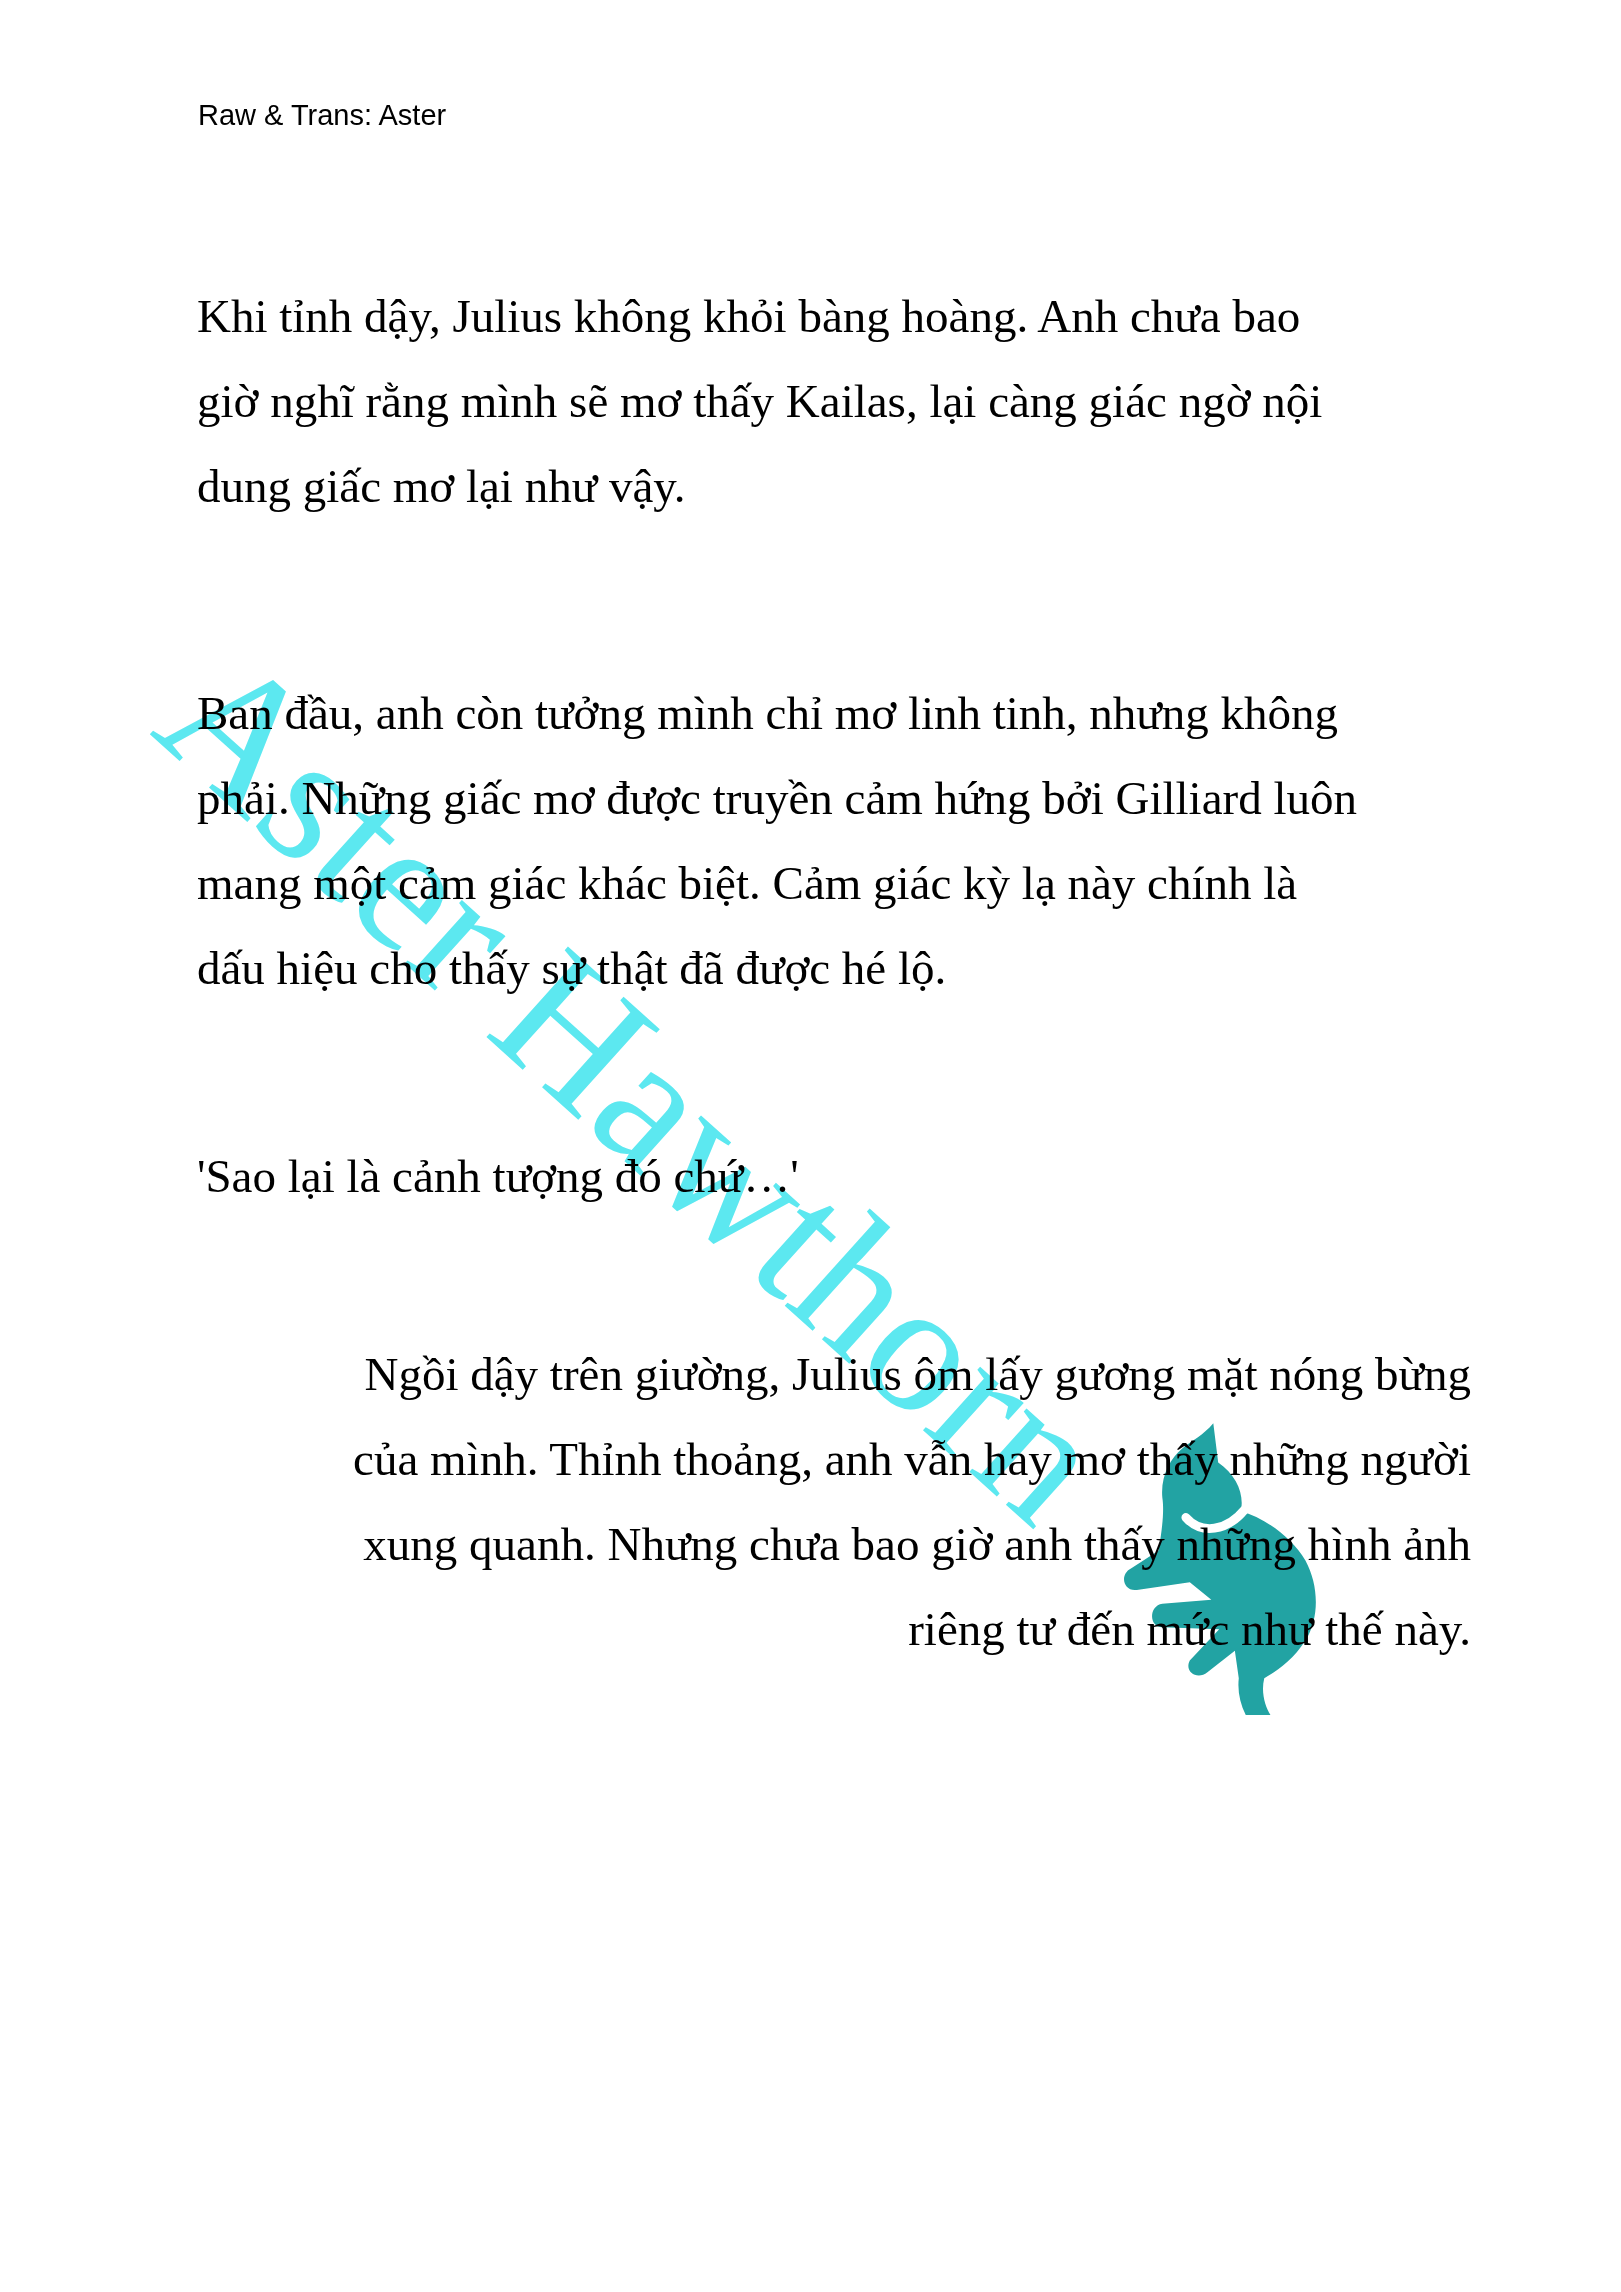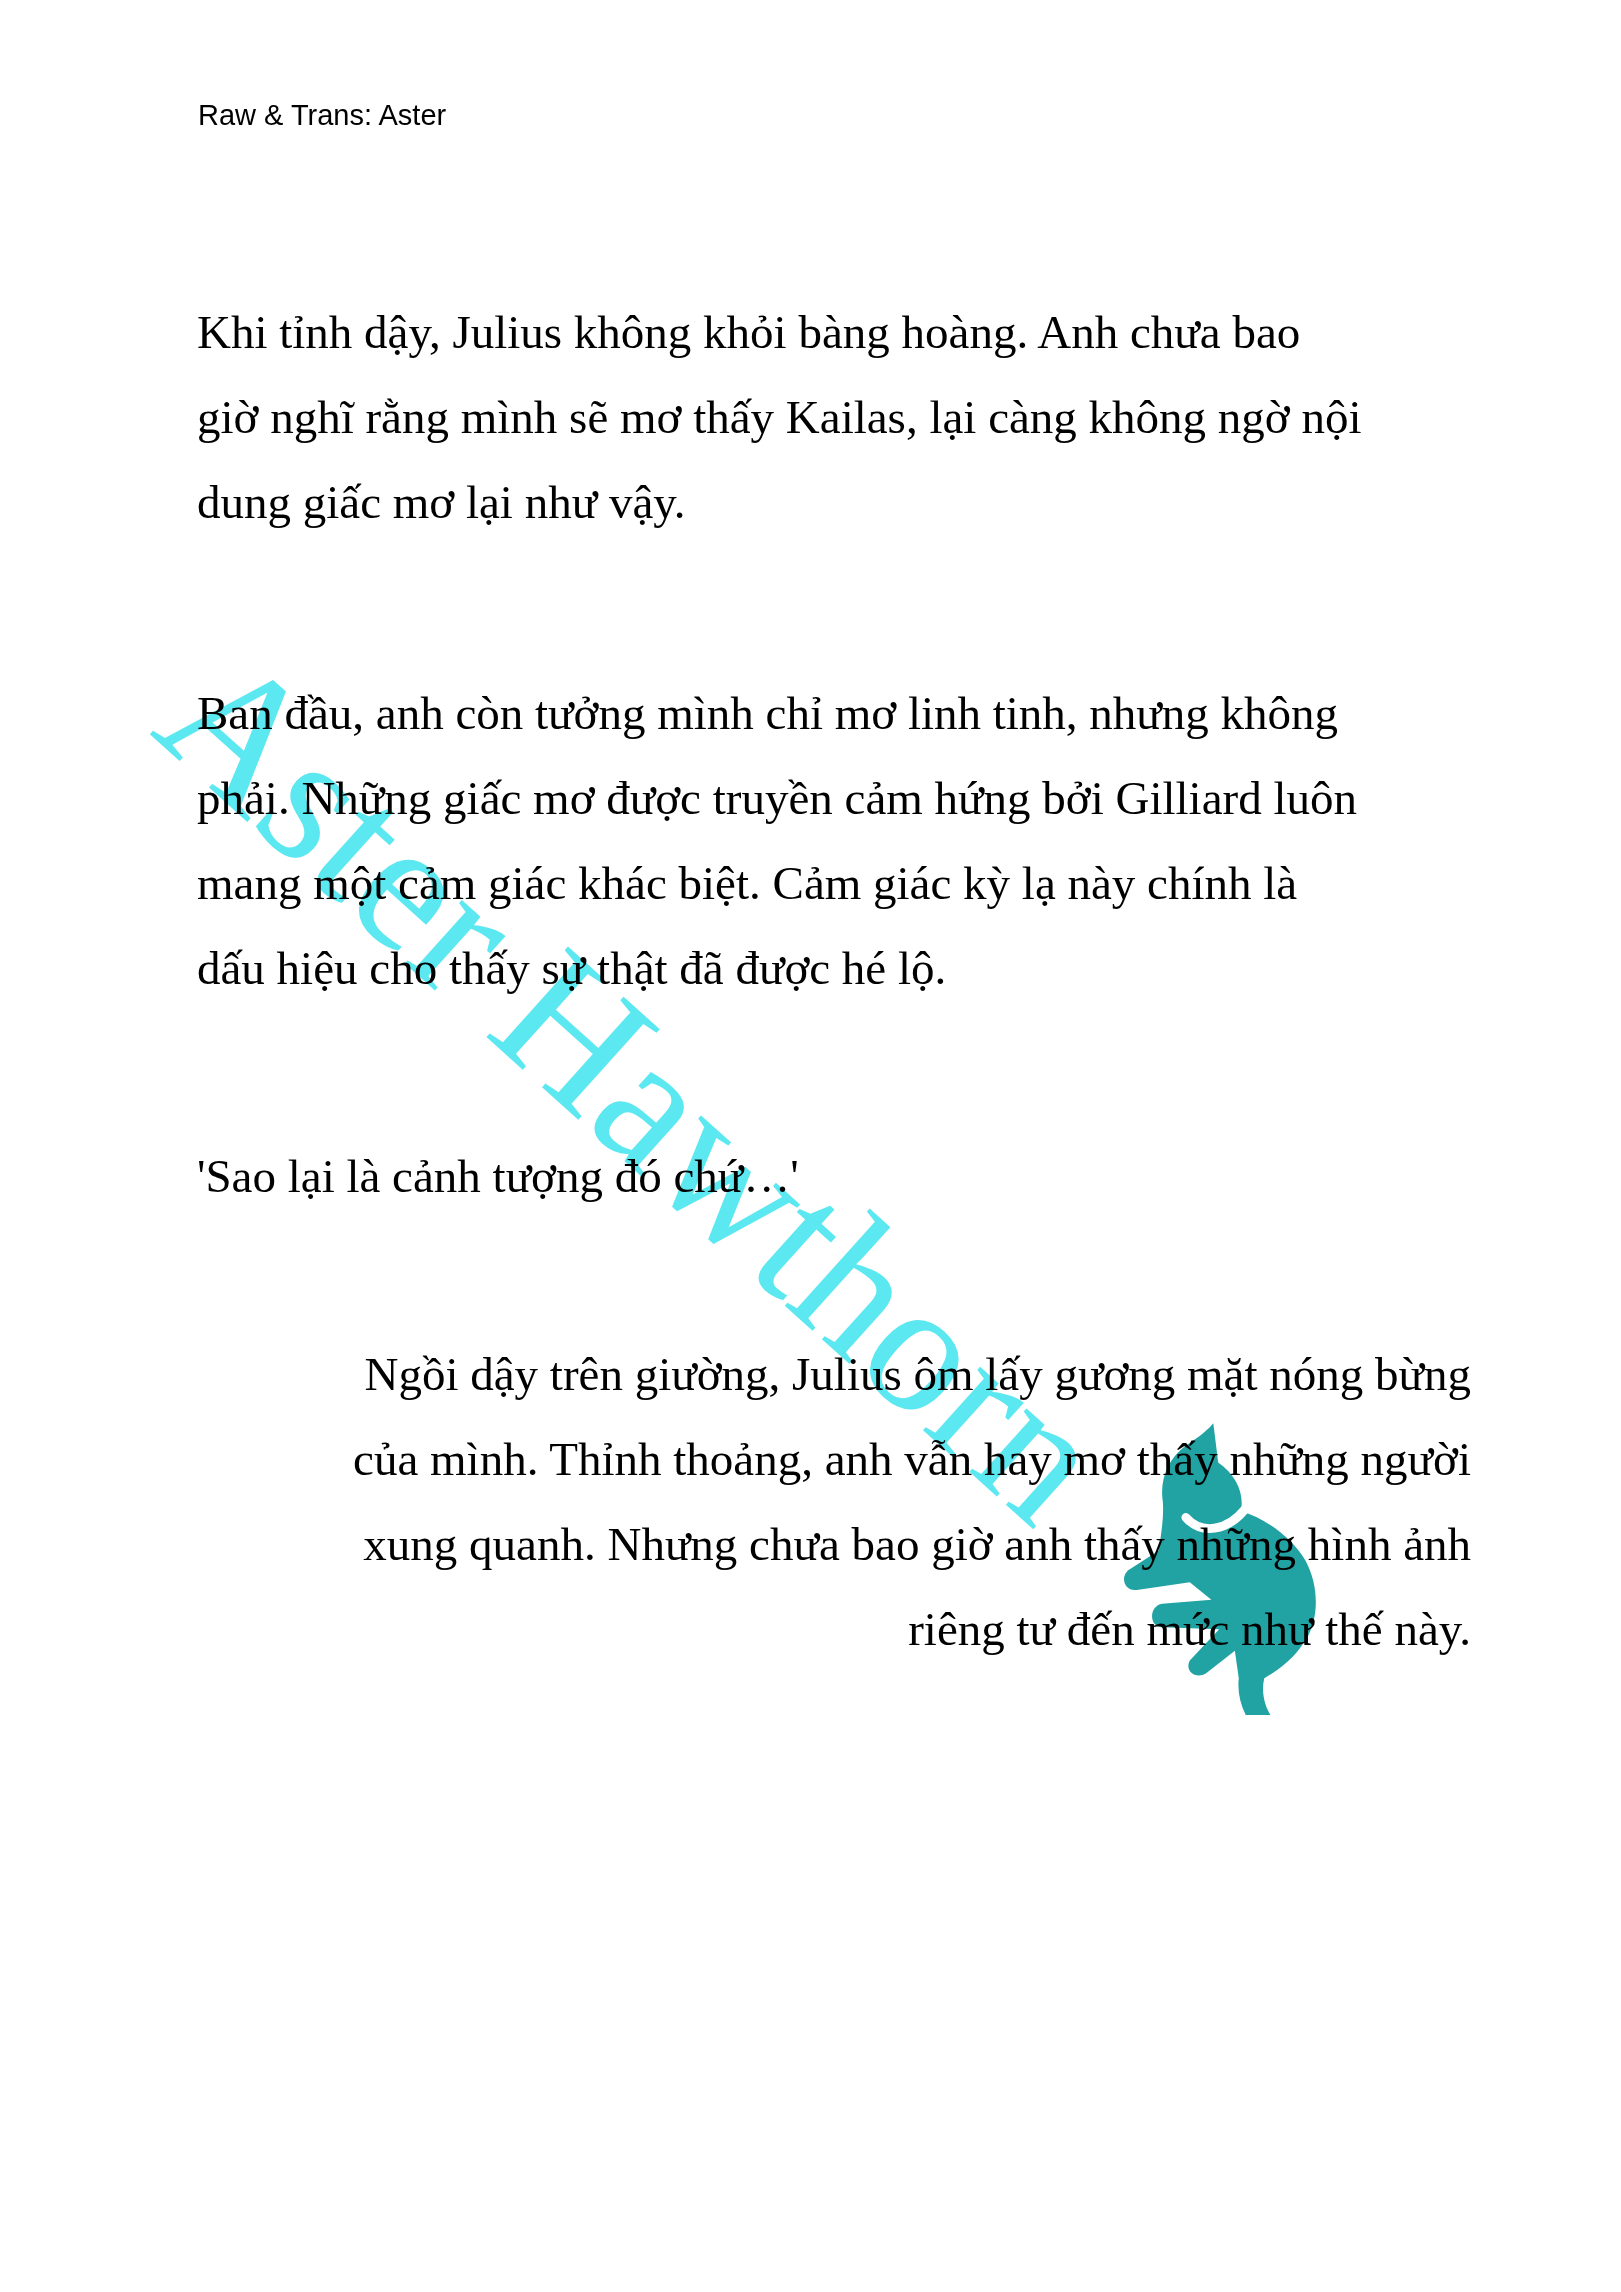--- a/index.html
+++ b/index.html
@@ -103,23 +103,23 @@
         C 1146 1624, 1142 1606, 1154 1600
         L 1182 1582
         C 1186 1560, 1188 1540, 1186 1528
         C 1184 1506, 1194 1488, 1206 1478
         C 1216 1470, 1228 1464, 1238 1452 Z"></path>
     </g>
 
     <path d="M 1210 1548 C 1226 1566, 1252 1562, 1270 1540" fill="none" stroke="#ffffff" stroke-width="9" stroke-linecap="round"></path>
   </svg>
 
-  <div class="para" style="top:290px;">
+  <div class="para" style="top:274px;">
     <span class="line">Khi tỉnh dậy, Julius không khỏi bàng hoàng. Anh chưa bao</span>
-    <span class="line">giờ nghĩ rằng mình sẽ mơ thấy Kailas, lại càng không ngờ nội</span>
+    <span class="line">giờ nghĩ rằng mình sẽ mơ thấy Kailas, lại càng giác ngờ nội</span>
     <span class="line">dung giấc mơ lại như vậy.</span>
   </div>
 
   <div class="para" style="top:671px;">
     <span class="line">Ban đầu, anh còn tưởng mình chỉ mơ linh tinh, nhưng không</span>
     <span class="line">phải. Những giấc mơ được truyền cảm hứng bởi Gilliard luôn</span>
     <span class="line">mang một cảm giác khác biệt. Cảm giác kỳ lạ này chính là</span>
     <span class="line">dấu hiệu cho thấy sự thật đã được hé lộ.</span>
   </div>
 

